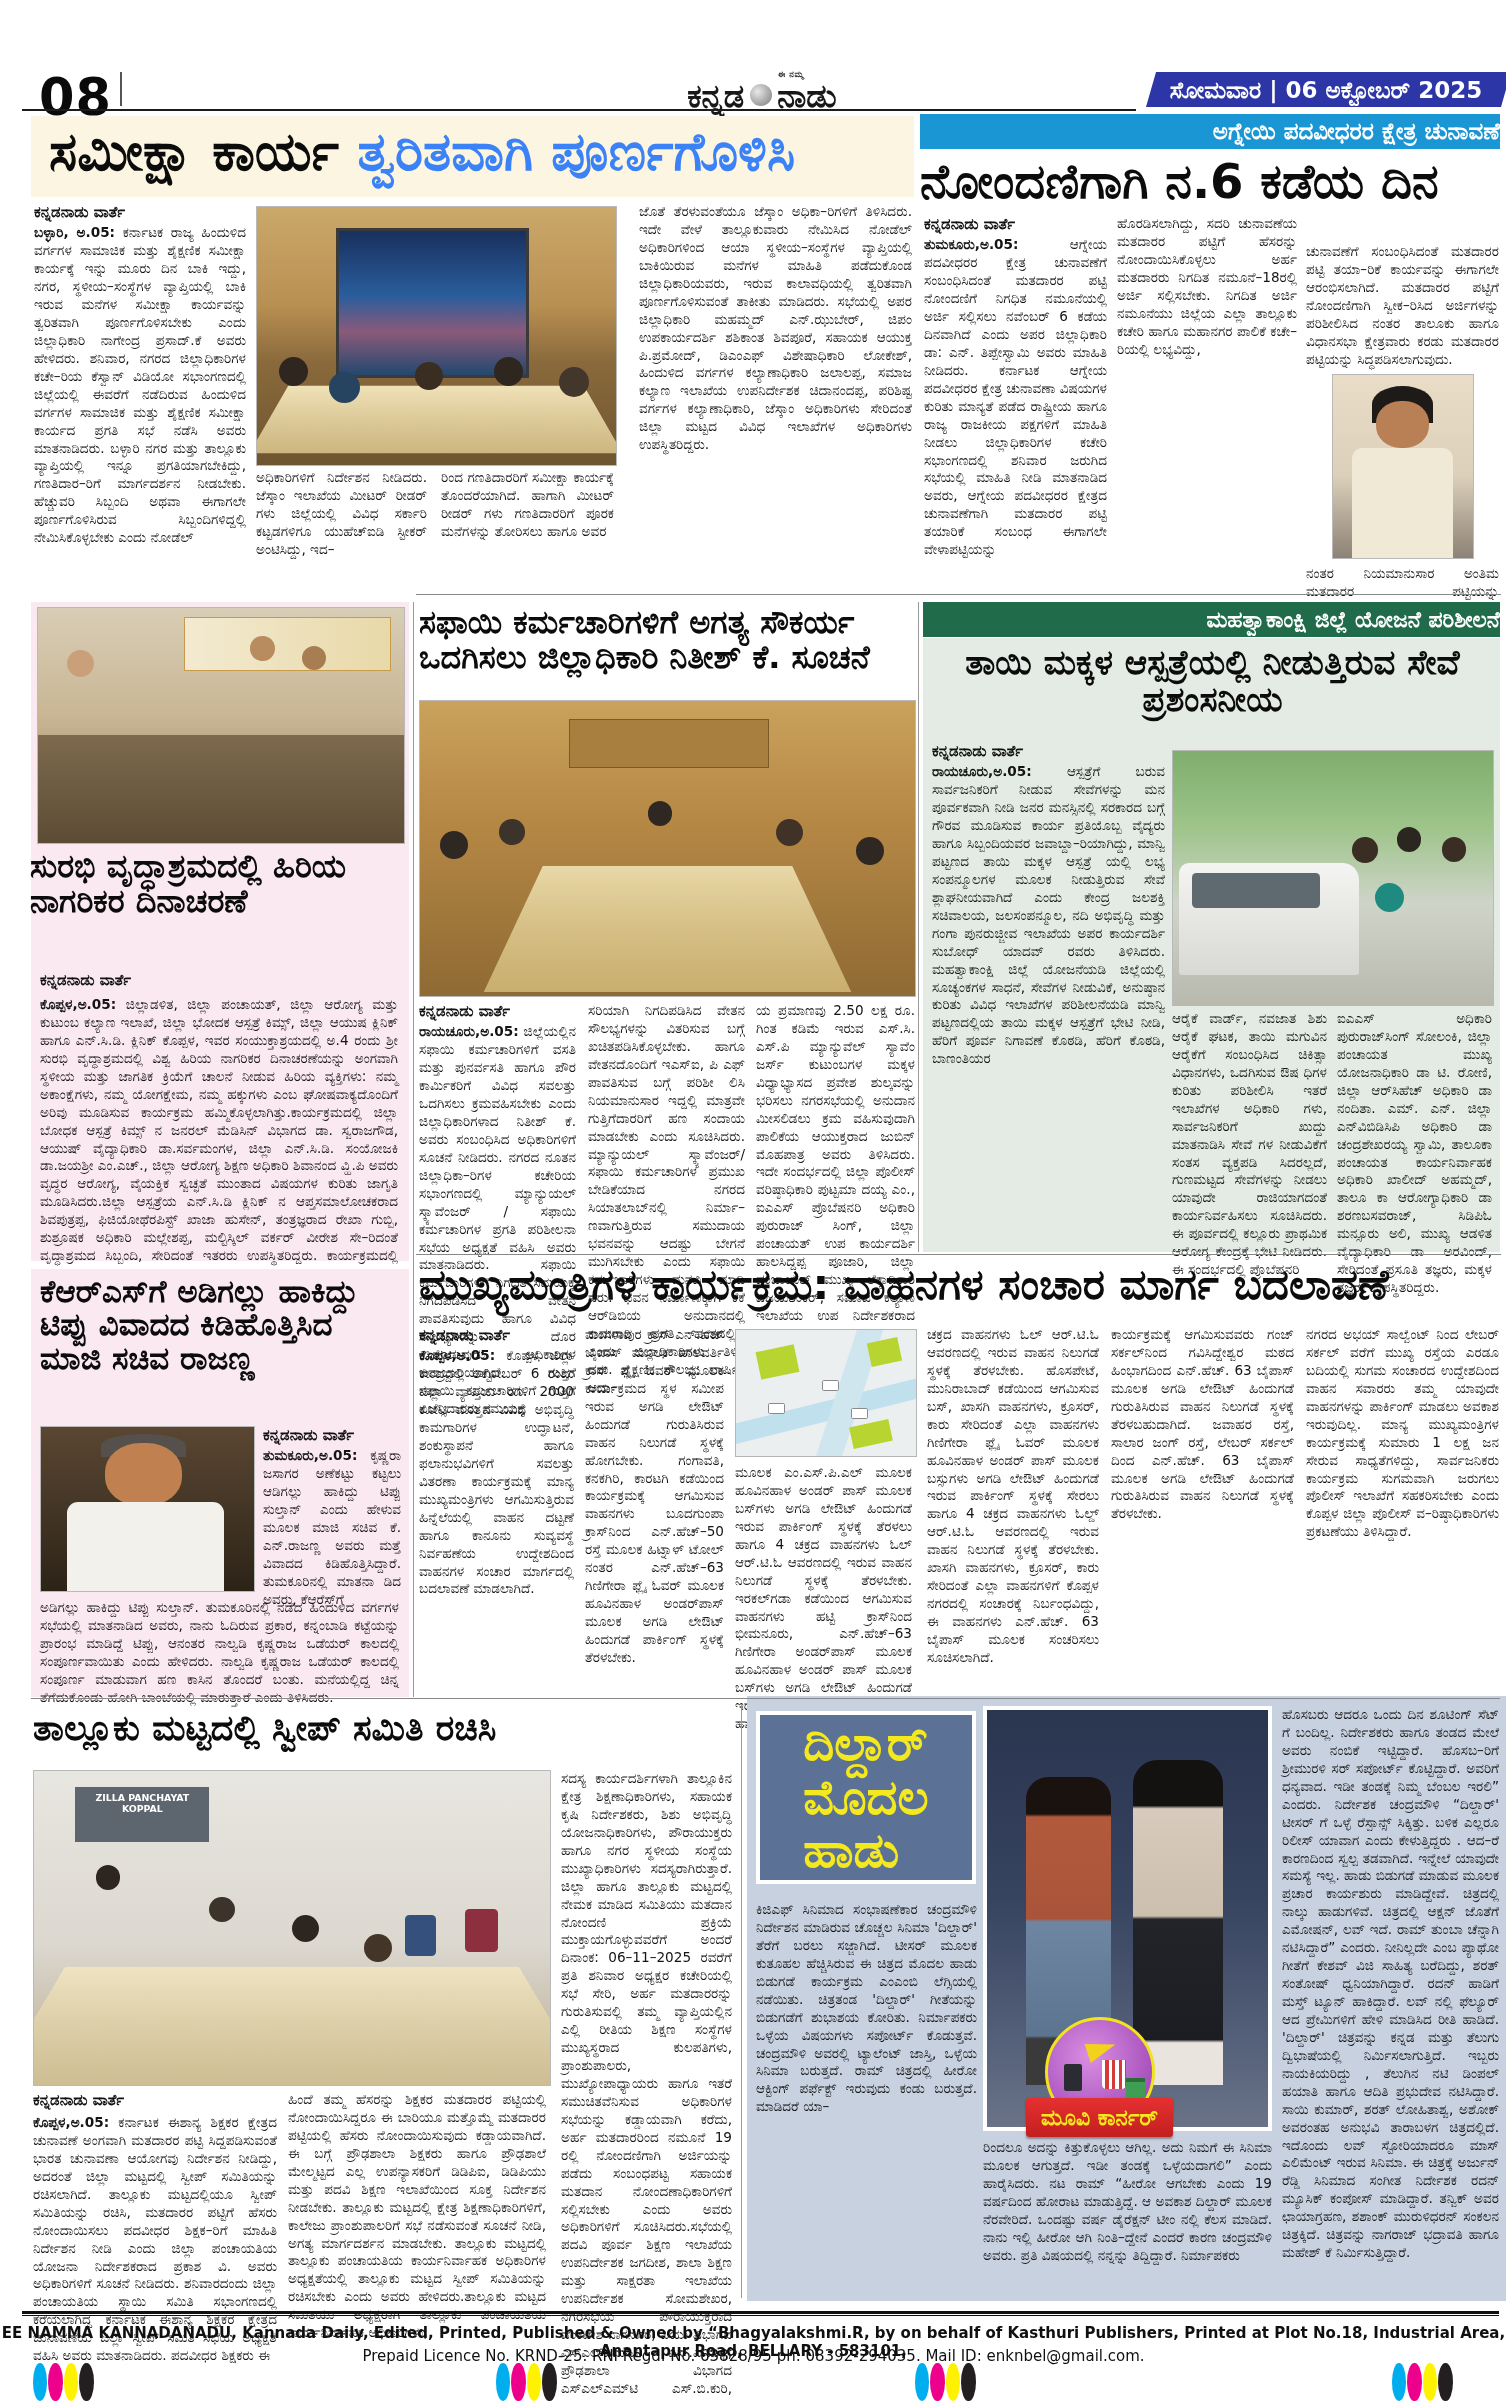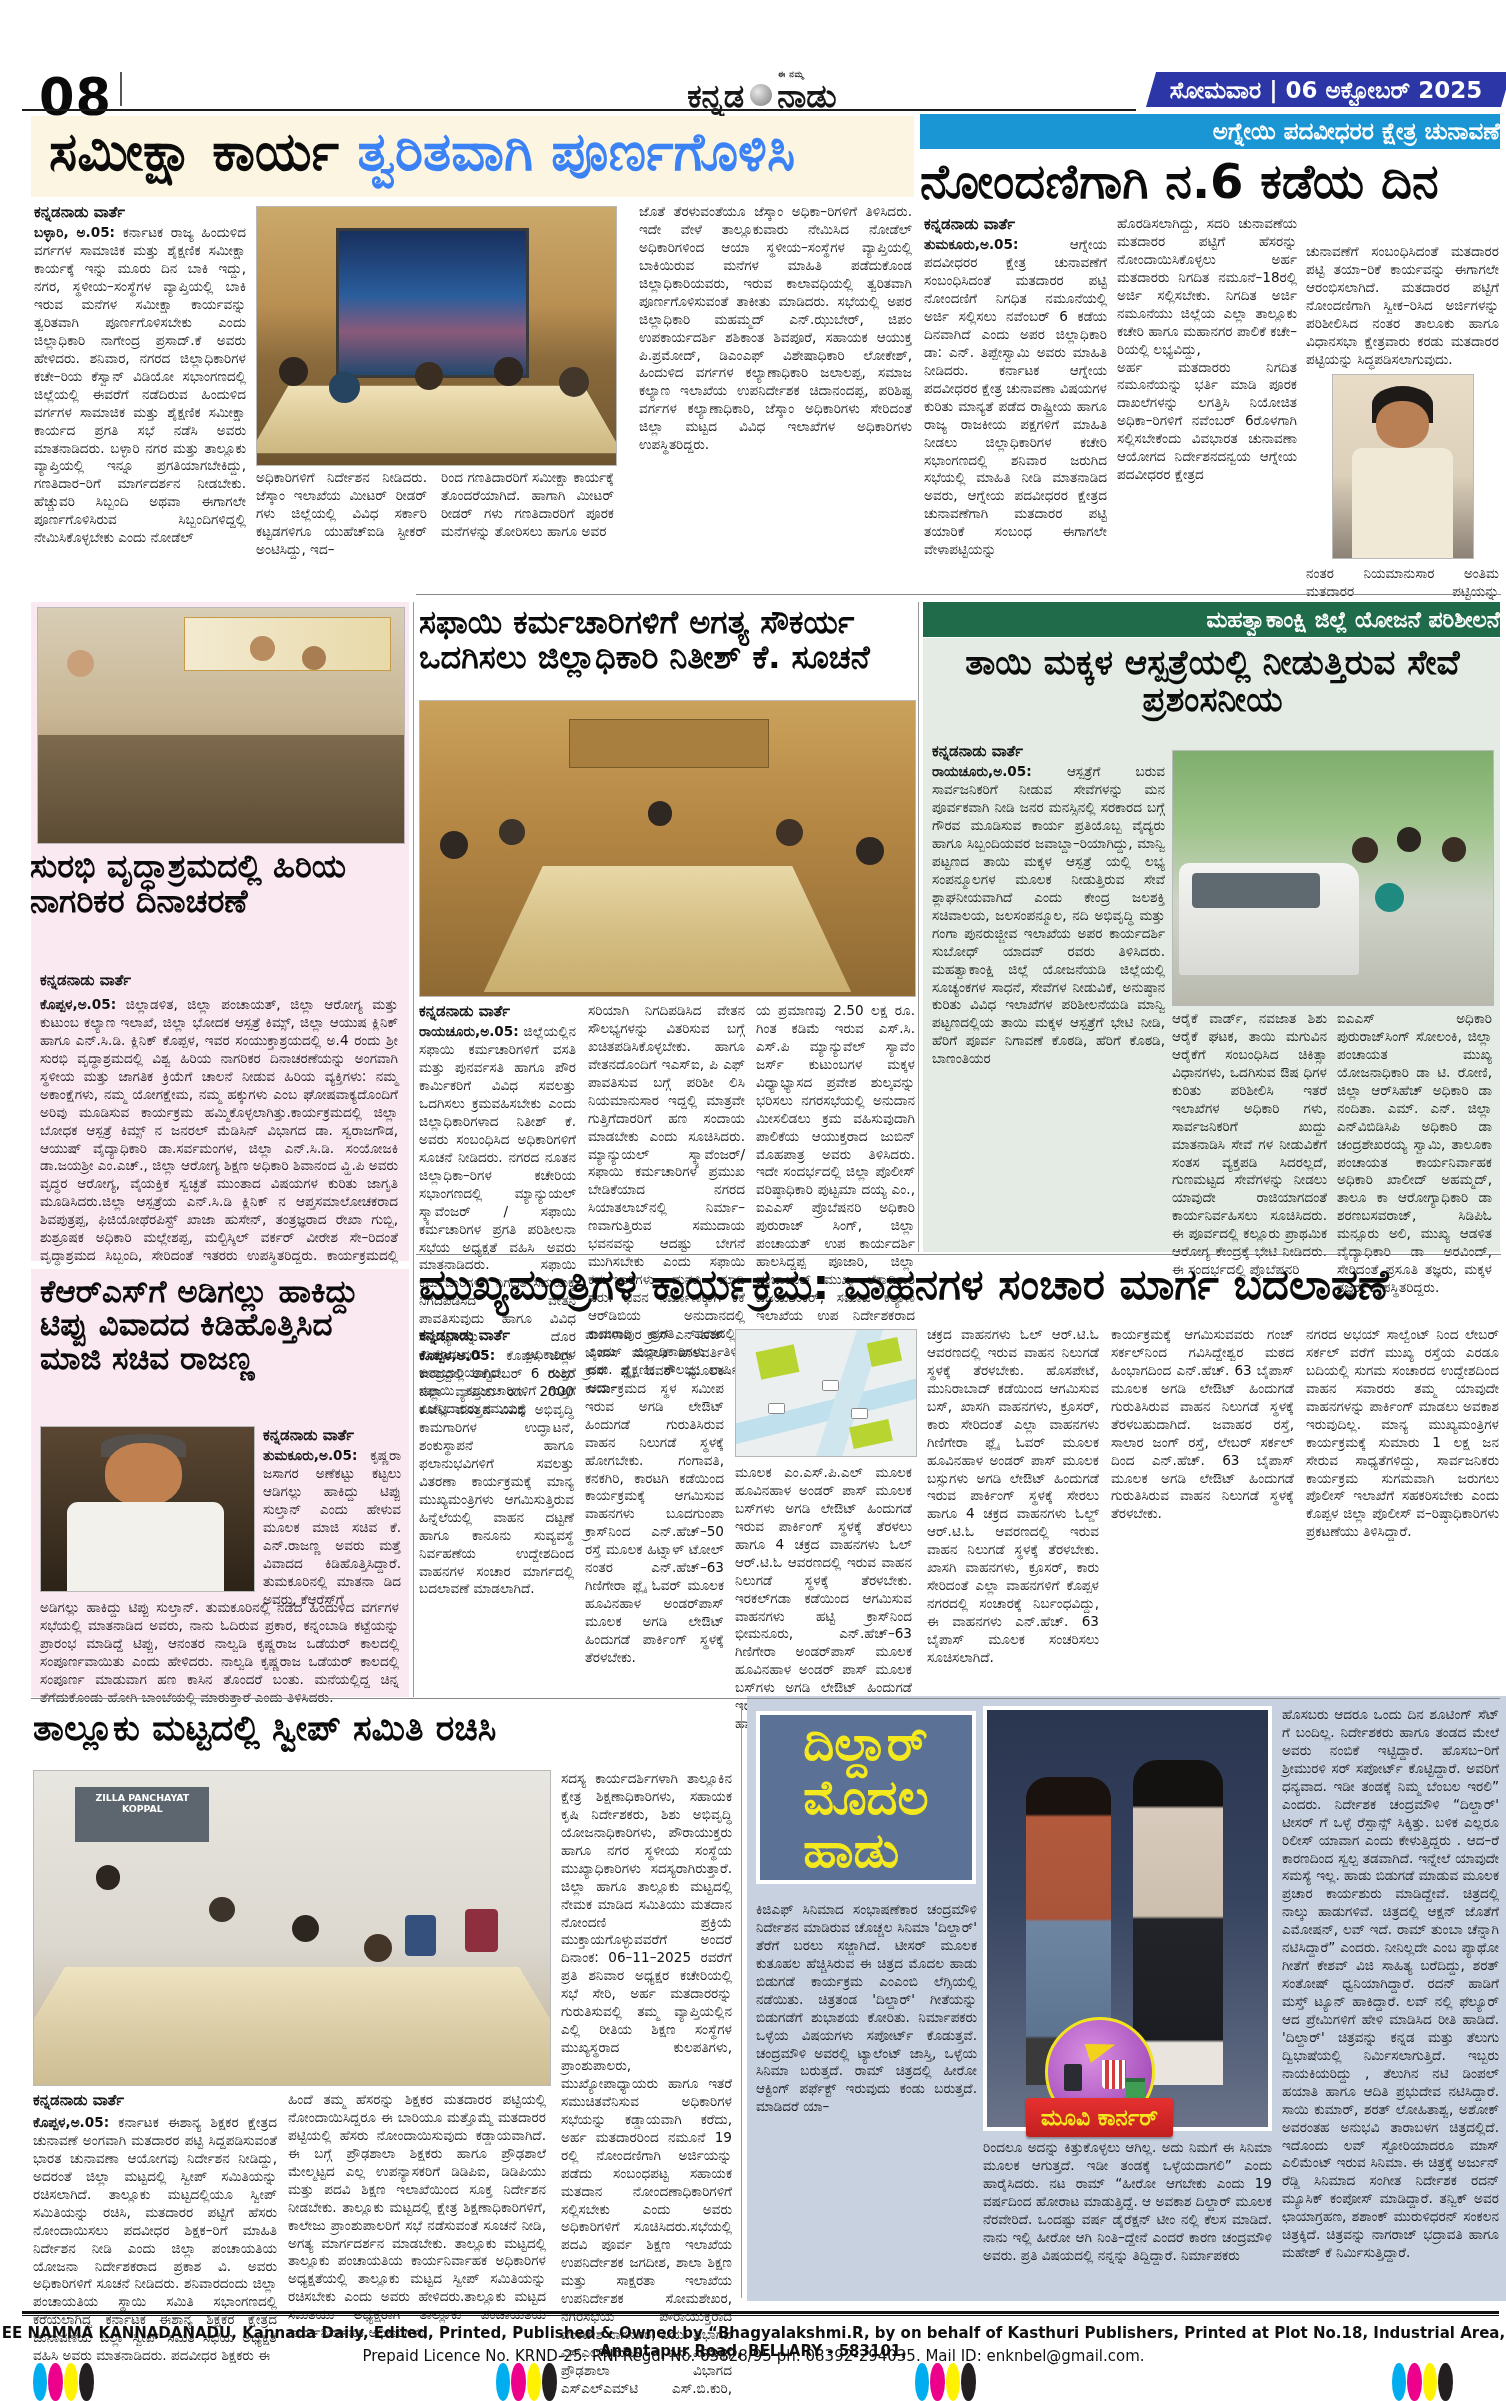--- a/index.html
+++ b/index.html
@@ -189,21 +189,20 @@
   </div>
 
 <div class="abs kicker" id="artB-kicker">ಅಗ್ನೇಯಿ ಪದವೀಧರರ ಕ್ಷೇತ್ರ ಚುನಾವಣೆ</div>
 <div class="abs headline" id="artB-headline">ನೋಂದಣಿಗಾಗಿ ನ.6 ಕಡೆಯ ದಿನ</div>
 <div class="abs" id="artB-col1">
   <p class="byline">ಕನ್ನಡನಾಡು ವಾರ್ತೆ</p>
   <p class="bodytxt"><b class="dateline">ತುಮಕೂರು,ಅ.05:</b> <span>ಆಗ್ನೇಯ ಪದವೀಧರರ ಕ್ಷೇತ್ರ ಚುನಾವಣೆಗೆ ಸಂಬಂಧಿಸಿದಂತೆ ಮತದಾರರ ಪಟ್ಟಿ ನೋಂದಣಿಗೆ ನಿಗಧಿತ ನಮೂನೆಯಲ್ಲಿ ಅರ್ಜಿ ಸಲ್ಲಿಸಲು ನವೆಂಬರ್ 6 ಕಡೆಯ ದಿನವಾಗಿದೆ ಎಂದು ಅಪರ ಜಿಲ್ಲಾಧಿಕಾರಿ ಡಾ: ಎನ್. ತಿಪ್ಪೇಸ್ವಾಮಿ ಅವರು ಮಾಹಿತಿ ನೀಡಿದರು. ಕರ್ನಾಟಕ ಆಗ್ನೇಯ ಪದವೀಧರರ ಕ್ಷೇತ್ರ ಚುನಾವಣಾ ವಿಷಯಗಳ ಕುರಿತು ಮಾನ್ಯತೆ ಪಡೆದ ರಾಷ್ಟ್ರೀಯ ಹಾಗೂ ರಾಜ್ಯ ರಾಜಕೀಯ ಪಕ್ಷಗಳಿಗೆ ಮಾಹಿತಿ ನೀಡಲು ಜಿಲ್ಲಾಧಿಕಾರಿಗಳ ಕಚೇರಿ ಸಭಾಂಗಣದಲ್ಲಿ ಶನಿವಾರ ಜರುಗಿದ ಸಭೆಯಲ್ಲಿ ಮಾಹಿತಿ ನೀಡಿ ಮಾತನಾಡಿದ ಅವರು, ಆಗ್ನೇಯ ಪದವೀಧರರ ಕ್ಷೇತ್ರದ ಚುನಾವಣೆಗಾಗಿ ಮತದಾರರ ಪಟ್ಟಿ ತಯಾರಿಕೆ ಸಂಬಂಧ ಈಗಾಗಲೇ ವೇಳಾಪಟ್ಟಿಯನ್ನು</span></p>
 </div>
 <div class="abs" id="artB-col2">
   <p class="bodytxt">ಹೊರಡಿಸಲಾಗಿದ್ದು, ಸದರಿ ಚುನಾವಣೆಯ ಮತದಾರರ ಪಟ್ಟಿಗೆ ಹೆಸರನ್ನು ನೋಂದಾಯಿಸಿಕೊಳ್ಳಲು ಅರ್ಹ ಮತದಾರರು ನಿಗದಿತ ನಮೂನೆ–18ರಲ್ಲಿ ಅರ್ಜಿ ಸಲ್ಲಿಸಬೇಕು. ನಿಗದಿತ ಅರ್ಜಿ ನಮೂನೆಯು ಜಿಲ್ಲೆಯ ಎಲ್ಲಾ ತಾಲ್ಲೂಕು ಕಚೇರಿ ಹಾಗೂ ಮಹಾನಗರ ಪಾಲಿಕೆ ಕಚೇ–ರಿಯಲ್ಲಿ ಲಭ್ಯವಿದ್ದು,</p>
-  <p class="bodytxt">ಅರ್ಹ ಮತದಾರರು ನಿಗದಿತ ನಮೂನೆಯನ್ನು ಭರ್ತಿ ಮಾಡಿ ಪೂರಕ ದಾಖಲೆಗಳನ್ನು ಲಗತ್ತಿಸಿ ನಿಯೋಜಿತ ಅಧಿಕಾ–ರಿಗಳಿಗೆ ನವೆಂಬರ್ 6ರೊಳಗಾಗಿ ಸಲ್ಲಿಸಬೇಕೆಂದು ವಿವಭಾರತ ಚುನಾವಣಾ ಆಯೋಗದ ನಿರ್ದೇಶನದನ್ವಯ ಆಗ್ನೇಯ ಪದವೀಧರರ ಕ್ಷೇತ್ರದ</p>
 </div>
 <div class="abs" id="artB-col3">
   <p class="bodytxt">ಚುನಾವಣೆಗೆ ಸಂಬಂಧಿಸಿದಂತೆ ಮತದಾರರ ಪಟ್ಟಿ ತಯಾ–ರಿಕೆ ಕಾರ್ಯವನ್ನು ಈಗಾಗಲೇ ಆರಂಭಿಸಲಾಗಿದೆ. ಮತದಾರರ ಪಟ್ಟಿಗೆ ನೋಂದಣಿಗಾಗಿ ಸ್ವೀಕ–ರಿಸಿದ ಅರ್ಜಿಗಳನ್ನು ಪರಿಶೀಲಿಸಿದ ನಂತರ ತಾಲೂಕು ಹಾಗೂ ವಿಧಾನಸಭಾ ಕ್ಷೇತ್ರವಾರು ಕರಡು ಮತದಾರರ ಪಟ್ಟಿಯನ್ನು ಸಿದ್ಧಪಡಿಸಲಾಗುವುದು.</p>
   <div id="artB-photo" class="photo">
     <div class="hair"></div>
     <div class="face"></div>
     <div class="coat"></div>
   </div>
   <p class="bodytxt">ನಂತರ ನಿಯಮಾನುಸಾರ ಅಂತಿಮ ಮತದಾರರ ಪಟ್ಟಿಯನ್ನು ಪ್ರಚುರಪಡಿಸಲಾಗುವುದು ಎಂದು ತಿಳಿಸಿದರು.ಸಭೆಯಲ್ಲಿ ಚುನಾವಣಾ ತಹಶೀಲ್ದಾರ್ ಅನಿತಾ ಲಕ್ಷ್ಮಿ ಹಾಗೂ ಶಿರಸ್ತೇದಾರ್ ವೀಣಾ, ಮಾನ್ಯತೆ ಪಡೆದ ರಾಷ್ಟ್ರೀಯ ಹಾಗೂ ರಾಜ್ಯ ರಾಜಕೀಯ ಪಕ್ಷಗಳ ಪ್ರತಿನಿಧಿಗಳು ಹಾಜ–ರಿದ್ದರು.</p>
 </div>

